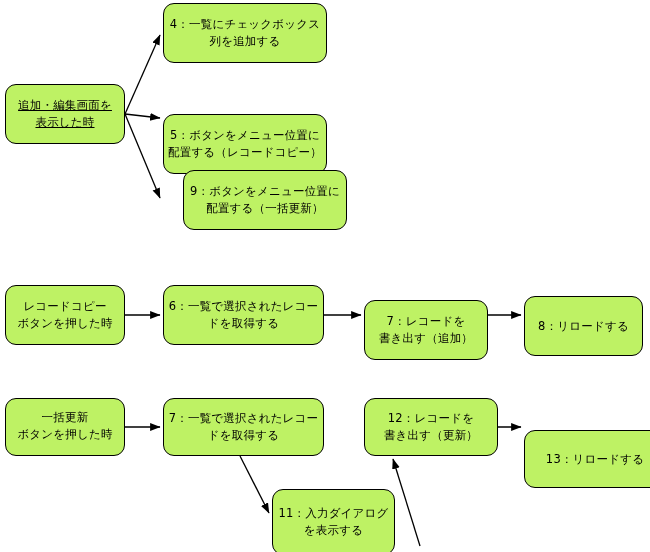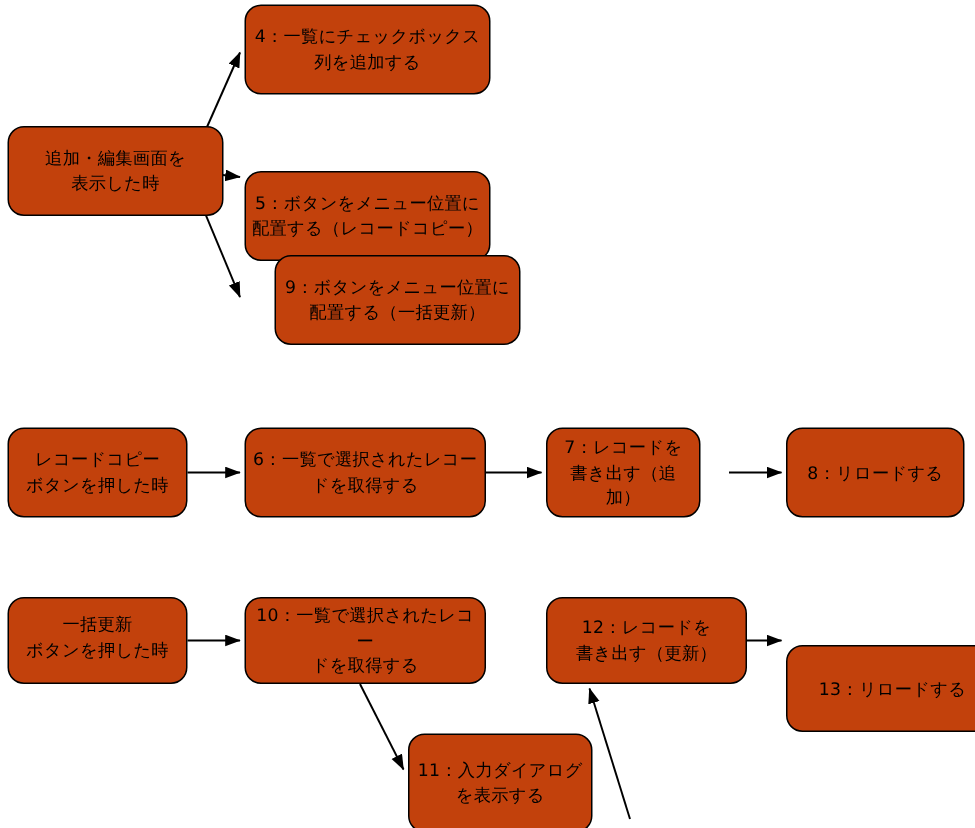--- a/index.html
+++ b/index.html
@@ -19,21 +19,21 @@
     position: absolute;
     left: 0;
     top: 0;
     width: 650px;
     height: 552px;
     pointer-events: none;
   }
   .node {
     position: absolute;
     box-sizing: border-box;
-    background: #c2410c;
+    background: #bef264;
     border: 1px solid #000000;
     border-radius: 11px;
     display: flex;
     align-items: center;
     justify-content: center;
     text-align: center;
     color: #000000;
     font-size: 11.5px;
     line-height: 1.45;
     letter-spacing: 0.2px;
@@ -62,21 +62,21 @@
         <line x1="125" y1="315" x2="160" y2="315" stroke="#000000" stroke-width="1.3" marker-end="url(#arrowhead)"></line>
         <line x1="324" y1="315" x2="361" y2="315" stroke="#000000" stroke-width="1.3" marker-end="url(#arrowhead)"></line>
         <line x1="486" y1="315" x2="521" y2="315" stroke="#000000" stroke-width="1.3" marker-end="url(#arrowhead)"></line>
         <line x1="125" y1="427" x2="160" y2="427" stroke="#000000" stroke-width="1.3" marker-end="url(#arrowhead)"></line>
         <line x1="240" y1="456" x2="269" y2="513" stroke="#000000" stroke-width="1.3" marker-end="url(#arrowhead)"></line>
         <line x1="420" y1="546" x2="393" y2="459" stroke="#000000" stroke-width="1.3" marker-end="url(#arrowhead)"></line>
         <line x1="486" y1="427" x2="521" y2="427" stroke="#000000" stroke-width="1.3" marker-end="url(#arrowhead)"></line>
       </g>
   </svg>
   <div id="node-layer">
-      <div class="node" style="left: 5px; top: 84px; width: 144px; height: 60px;">
+      <div class="node" style="left: 5px; top: 84px; width: 120px; height: 60px; text-decoration: underline;">
         <span class="label">追加・編集画面を
 表示した時</span>
       </div>
       <div class="node" style="left: 163px; top: 3px; width: 164px; height: 60px;">
         <span class="label">4：一覧にチェックボックス
 列を追加する</span>
       </div>
       <div class="node" style="left: 163px; top: 88px; width: 164px; height: 60px; margin-top: 26px;">
         <span class="label">5：ボタンをメニュー位置に
 配置する（レコードコピー）</span>
@@ -86,33 +86,33 @@
 配置する（一括更新）</span>
       </div>
       <div class="node" style="left: 5px; top: 285px; width: 120px; height: 60px;">
         <span class="label">レコードコピー
 ボタンを押した時</span>
       </div>
       <div class="node" style="left: 163px; top: 285px; width: 161px; height: 60px; align-items: center;">
         <span class="label">6：一覧で選択されたレコー
 ドを取得する</span>
       </div>
-      <div class="node" style="left: 364px; top: 285px; width: 103px; height: 60px;">
+      <div class="node" style="left: 364px; top: 300px; width: 124px; height: 60px;">
         <span class="label">7：レコードを
 書き出す（追加）</span>
       </div>
-      <div class="node" style="left: 524px; top: 285px; width: 119px; height: 60px;">
+      <div class="node" style="left: 524px; top: 296px; width: 119px; height: 60px;">
         <span class="label">8：リロードする</span>
       </div>
       <div class="node" style="left: 5px; top: 398px; width: 120px; height: 58px; font-family: Liberation Mono, monospace;">
         <span class="label">一括更新
 ボタンを押した時</span>
       </div>
       <div class="node" style="left: 163px; top: 398px; width: 161px; height: 58px;">
-        <span class="label">10：一覧で選択されたレコー
+        <span class="label">7：一覧で選択されたレコー
 ドを取得する</span>
       </div>
       <div class="node" style="left: 272px; top: 489px; width: 123px; height: 66px;">
         <span class="label">11：入力ダイアログ
 を表示する</span>
       </div>
       <div class="node" style="left: 364px; top: 398px; width: 134px; height: 58px;">
         <span class="label">12：レコードを
 書き出す（更新）</span>
       </div>

